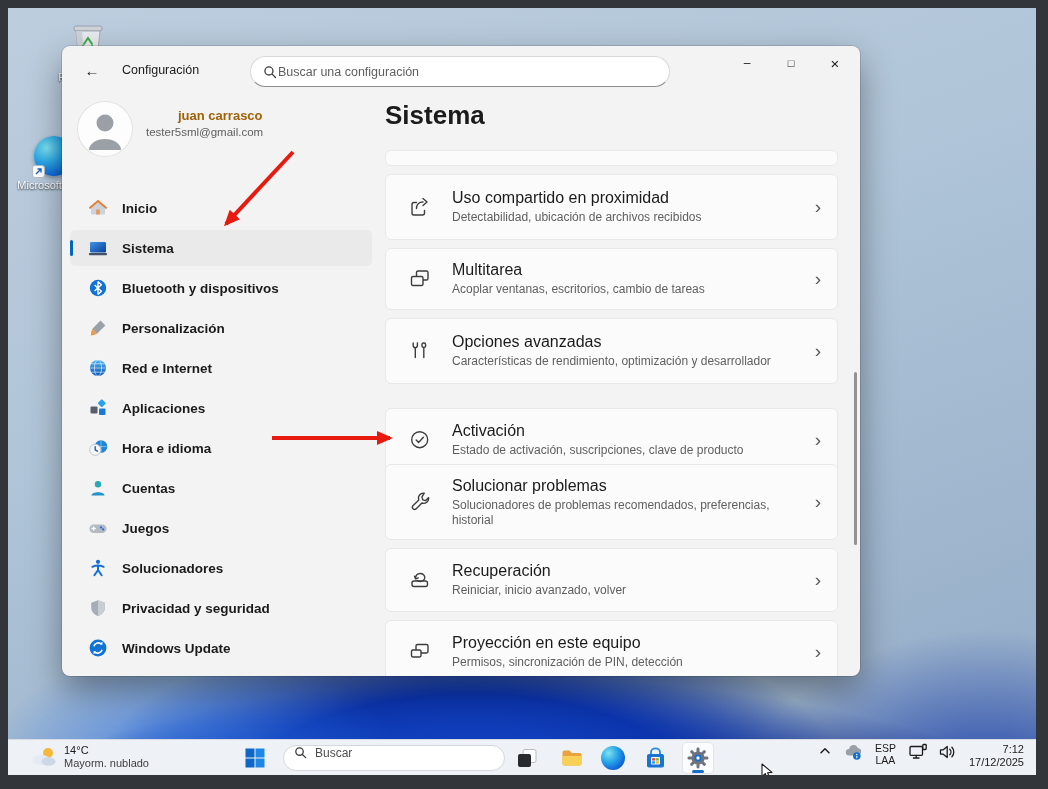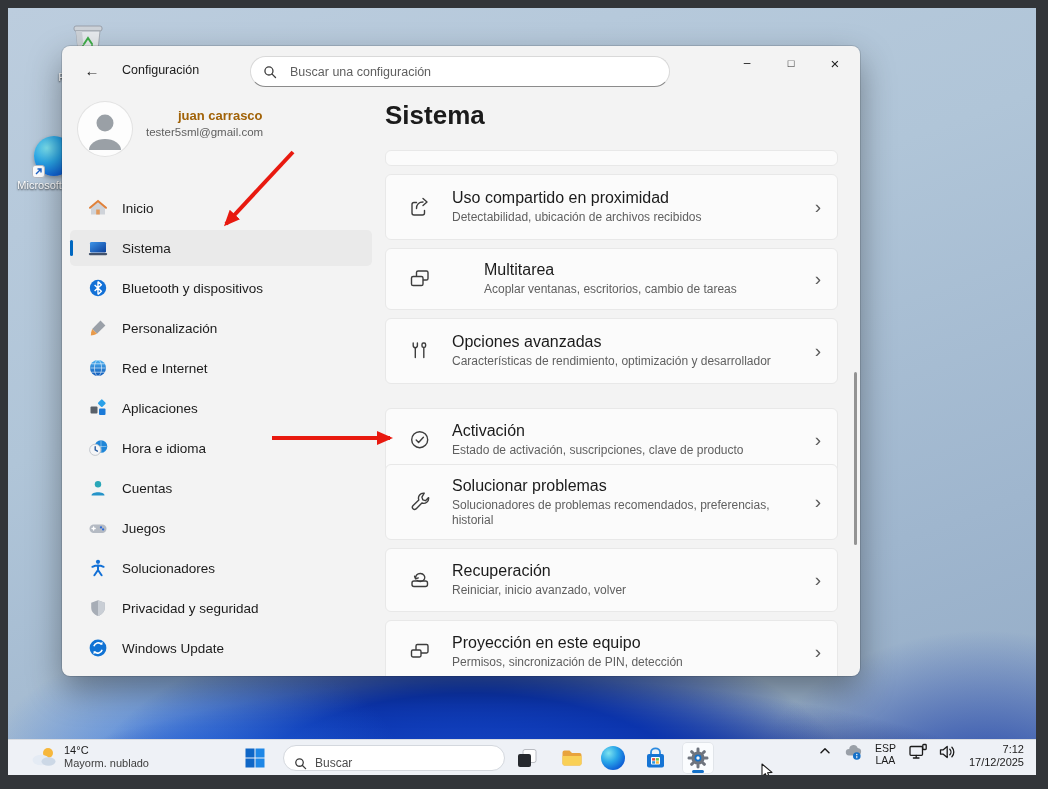--- a/index.html
+++ b/index.html
@@ -21,35 +21,35 @@
   
   .win { position:absolute; left:54px; top:38px; width:798px; height:630px; z-index:5;
     background:#f3f3f3; border-radius:8px; overflow:hidden;
     box-shadow:0 14px 34px rgba(0,0,0,.38), 0 0 0 1px rgba(0,0,0,.12); }
   .backbtn { position:absolute; left:14px; top:10px; width:32px; height:28px; border-radius:4px;
     display:flex; align-items:center; justify-content:center; font-size:15px; color:#1b1b1b; cursor:default; }
   .apptitle { position:absolute; left:60px; top:17px; font-size:12.5px; color:#1b1b1b; }
   .winsearch { position:absolute; left:188px; top:10px; width:420px; height:31px; background:#fff;
     border:1px solid #d9d9d9; border-bottom-color:#8b8b8b; border-radius:16px;
     display:flex; align-items:center; padding:0 12px; }
-  .winsearch input { border:none; outline:none; flex:1; font-size:12.5px; margin-left:13px;
+  .winsearch input { border:none; outline:none; flex:1; font-size:12.5px; margin-left:1px;
     font-family:inherit; color:#1b1b1b; background:transparent; }
   .winsearch input::placeholder { color:#5f5f5f; }
   .caption { position:absolute; right:3px; top:0; display:flex; }
   .capbtn { width:44px; height:34px; display:flex; align-items:center; justify-content:center;
     font-size:12px; color:#1b1b1b; }
   .capbtn.max { font-size:11px; }
   .capbtn.close { font-size:15px; }
   
   .avatar { position:absolute; left:16px; top:56px; width:54px; height:54px; border-radius:50%;
     background:#fdfdfd; box-shadow:0 0 0 1px #e2e2e2; overflow:hidden; }
   .uname { position:absolute; left:84px; top:62px; font-size:13px; font-weight:bold; color:#a16207;margin-left:32px; }
   .umail { position:absolute; left:84px; top:80px; font-size:11.5px; color:#5f5f5f; }
   
-  .nav { position:absolute; left:8px; top:144px; width:302px; }
+  .nav { position:absolute; left:8px; top:144px; width:302px;font-weight:bold; }
   .navitem { position:relative; height:36px; margin-bottom:4px; border-radius:5px;
     display:flex; align-items:center; padding-left:18px; cursor:default; }
   .navitem.sel { background:#eaeaea; }
   .navitem.sel::before { content:""; position:absolute; left:0; top:10px; width:3px; height:16px;
     border-radius:2px; background:#0067c0; }
   .navitem svg { flex:0 0 20px; }
   .navlabel { margin-left:14px; font-size:13.5px; color:#1b1b1b; }
   
   .pagetitle { position:absolute; left:323px; top:54px; font-size:26px; font-weight:600; color:#1b1b1b; }
   .card, .card-partial { position:absolute; left:323px; width:453px; background:#fbfbfb;
@@ -70,21 +70,21 @@
   .weather { position:absolute; left:22px; top:3px; display:flex; align-items:center; cursor:default; }
   .wtext { margin-left:6px; }
   .wtemp { font-size:11px; color:#1b1b1b; line-height:14px; }
   .wcond { font-size:11px; color:#3d3d3d; line-height:13px; }
   .tbbtn { position:absolute; top:2px; width:32px; height:32px; border-radius:5px;
     display:flex; align-items:center; justify-content:center; cursor:default; }
   .tbbtn.active { background:#fafcfe; box-shadow:inset 0 0 0 1px #e1e5ea; }
   .tbbtn.active::after { content:""; position:absolute; bottom:1px; left:10px; width:12px; height:3px;
     border-radius:2px; background:#1470c8; }
   .tbsearch { position:absolute; left:275px; top:5px; width:222px; height:26px; background:#fff;
-    border:1px solid #d4d8de; border-radius:13px; display:flex; align-items:flex-end; padding:0 10px; }
+    border:1px solid #d4d8de; border-radius:13px; display:flex; align-items:flex-start; padding:0 10px; }
   .tbsearch input { border:none; outline:none; flex:1; margin-left:8px; font-size:12px;
     font-family:inherit; background:transparent; color:#1b1b1b; }
   .tbsearch input::placeholder { color:#4d4d4d; }
   .edgecircle { width:24px; height:24px; border-radius:50%;
     background:radial-gradient(circle at 32% 30%, #7ee3ef 0%, #2aa7e8 38%, #1065d8 72%, #0a49b8 100%); }
   .edgecircle.big { width:40px; height:40px; margin:0 auto; position:relative;
     box-shadow:0 2px 4px rgba(0,0,0,.3); }
   .tray { position:absolute; right:0; top:0; height:36px; display:flex; align-items:center; }
   .trayitem { display:flex; align-items:flex-start; justify-content:center; height:30px; padding:0 5px;
     cursor:default; }
@@ -293,21 +293,21 @@
             <path d="M15 3.5 L19 7 L15 10.5"></path>
           </g>
         </svg>
         <div class="ctext">
           <div class="ctitle">Uso compartido en proximidad</div>
           <div class="csub">Detectabilidad, ubicación de archivos recibidos</div>
         </div>
         <span class="chev">›</span>
       </div>
 
-      <div class="card" style="top:202px; height:62px;gap:32px;">
+      <div class="card" style="top:202px; height:62px;">
         <svg class="cicon" viewBox="0 0 24 24" width="24" height="24">
           <g fill="none" stroke="#3d3d3d" stroke-width="1.4" stroke-linejoin="round">
             <rect x="8.5" y="4" width="11.5" height="9" rx="1.6"></rect>
             <rect x="3.5" y="9.5" width="11.5" height="9" rx="1.6" fill="#fbfbfb"></rect>
           </g>
         </svg>
         <div class="ctext">
           <div class="ctitle">Multitarea</div>
           <div class="csub">Acoplar ventanas, escritorios, cambio de tareas</div>
         </div>

